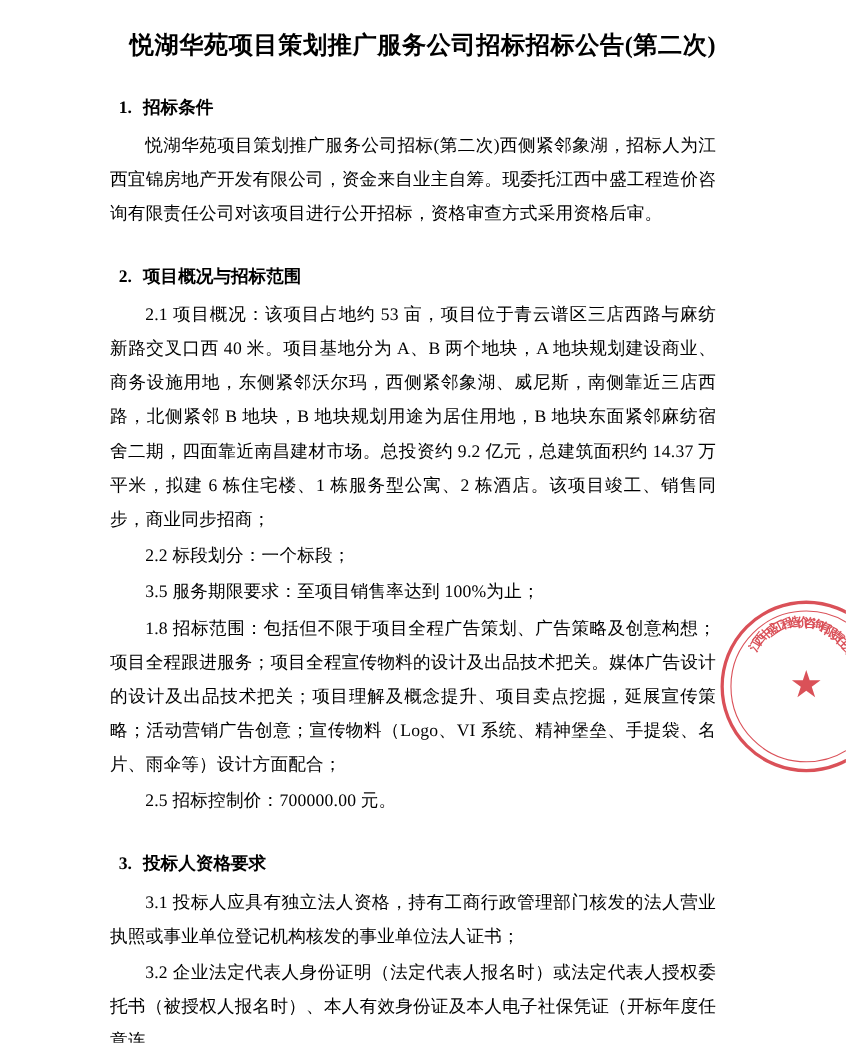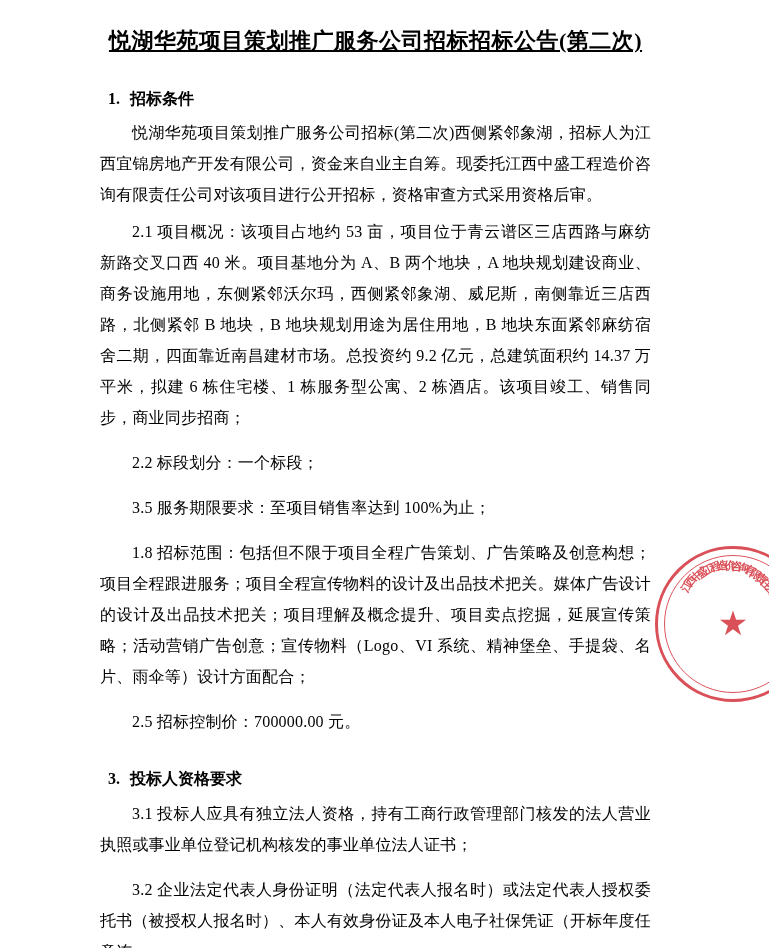--- a/index.html
+++ b/index.html
@@ -16,28 +16,27 @@
     color: #000000;
   }
   .page {
     position: relative;
     width: 769px;
     height: 948px;
     box-sizing: border-box;
     padding: 18px 118px 0 100px;
   }
   .doc-title {
-    text-align: center;
+    text-align: right;
     font-size: 22px;
     font-weight: bold;
     letter-spacing: 0.5px;
     margin: 8px 0 0 0;
     line-height: 1.4;
     white-space: nowrap;
-    text-decoration: underline;
   }
   .doc-subtitle {
     text-align: center;
     font-size: 16px;
     margin: 22px 0 0 0;
     letter-spacing: 1px;
   }
   .section-heading {
     font-size: 16px;
     font-weight: bold;
@@ -52,21 +51,21 @@
   p.body-text {
     font-size: 16px;
     line-height: 31px;
     margin: 6px 0 0 0;
     text-align: justify;
     text-justify: inter-ideograph;
     text-indent: 2em;
     letter-spacing: 0.2px;
   }
   p.body-text.tight {
-    margin-top: 14px;
+    margin-top: 2px;
   }
   
   .seal {
     position: absolute;
     right: -42px;
     top: 546px;
     width: 150px;
     height: 150px;
     border: 3px solid #d0202a;
     border-radius: 50%;
@@ -120,20 +119,23 @@
 <div class="page">
 
   <h1 class="doc-title">悦湖华苑项目策划推广服务公司招标招标公告(第二次)</h1>
 
 
   <div class="section-heading">
     <span class="num">1.</span><span>招标条件</span>
   </div>
   <p class="body-text">悦湖华苑项目策划推广服务公司招标(第二次)西侧紧邻象湖，招标人为江西宜锦房地产开发有限公司，资金来自业主自筹。现委托江西中盛工程造价咨询有限责任公司对该项目进行公开招标，资格审查方式采用资格后审。</p>
 
+  <div class="section-heading">
+    <span class="num">2.</span><span>项目概况与招标范围</span>
+  </div>
   <p class="body-text">2.1 项目概况：该项目占地约 53 亩，项目位于青云谱区三店西路与麻纺新路交叉口西 40 米。项目基地分为 A、B 两个地块，A 地块规划建设商业、商务设施用地，东侧紧邻沃尔玛，西侧紧邻象湖、威尼斯，南侧靠近三店西路，北侧紧邻 B 地块，B 地块规划用途为居住用地，B 地块东面紧邻麻纺宿舍二期，四面靠近南昌建材市场。总投资约 9.2 亿元，总建筑面积约 14.37 万平米，拟建 6 栋住宅楼、1 栋服务型公寓、2 栋酒店。该项目竣工、销售同步，商业同步招商；</p>
   <p class="body-text tight">2.2 标段划分：一个标段；</p>
   <p class="body-text tight">3.5 服务期限要求：至项目销售率达到 100%为止；</p>
   <p class="body-text tight">1.8 招标范围：包括但不限于项目全程广告策划、广告策略及创意构想；项目全程跟进服务；项目全程宣传物料的设计及出品技术把关。媒体广告设计的设计及出品技术把关；项目理解及概念提升、项目卖点挖掘，延展宣传策略；活动营销广告创意；宣传物料（Logo、VI 系统、精神堡垒、手提袋、名片、雨伞等）设计方面配合；</p>
   <p class="body-text tight">2.5 招标控制价：700000.00 元。</p>
 
   <div class="section-heading">
     <span class="num">3.</span><span>投标人资格要求</span>
   </div>
   <p class="body-text">3.1 投标人应具有独立法人资格，持有工商行政管理部门核发的法人营业执照或事业单位登记机构核发的事业单位法人证书；</p>

